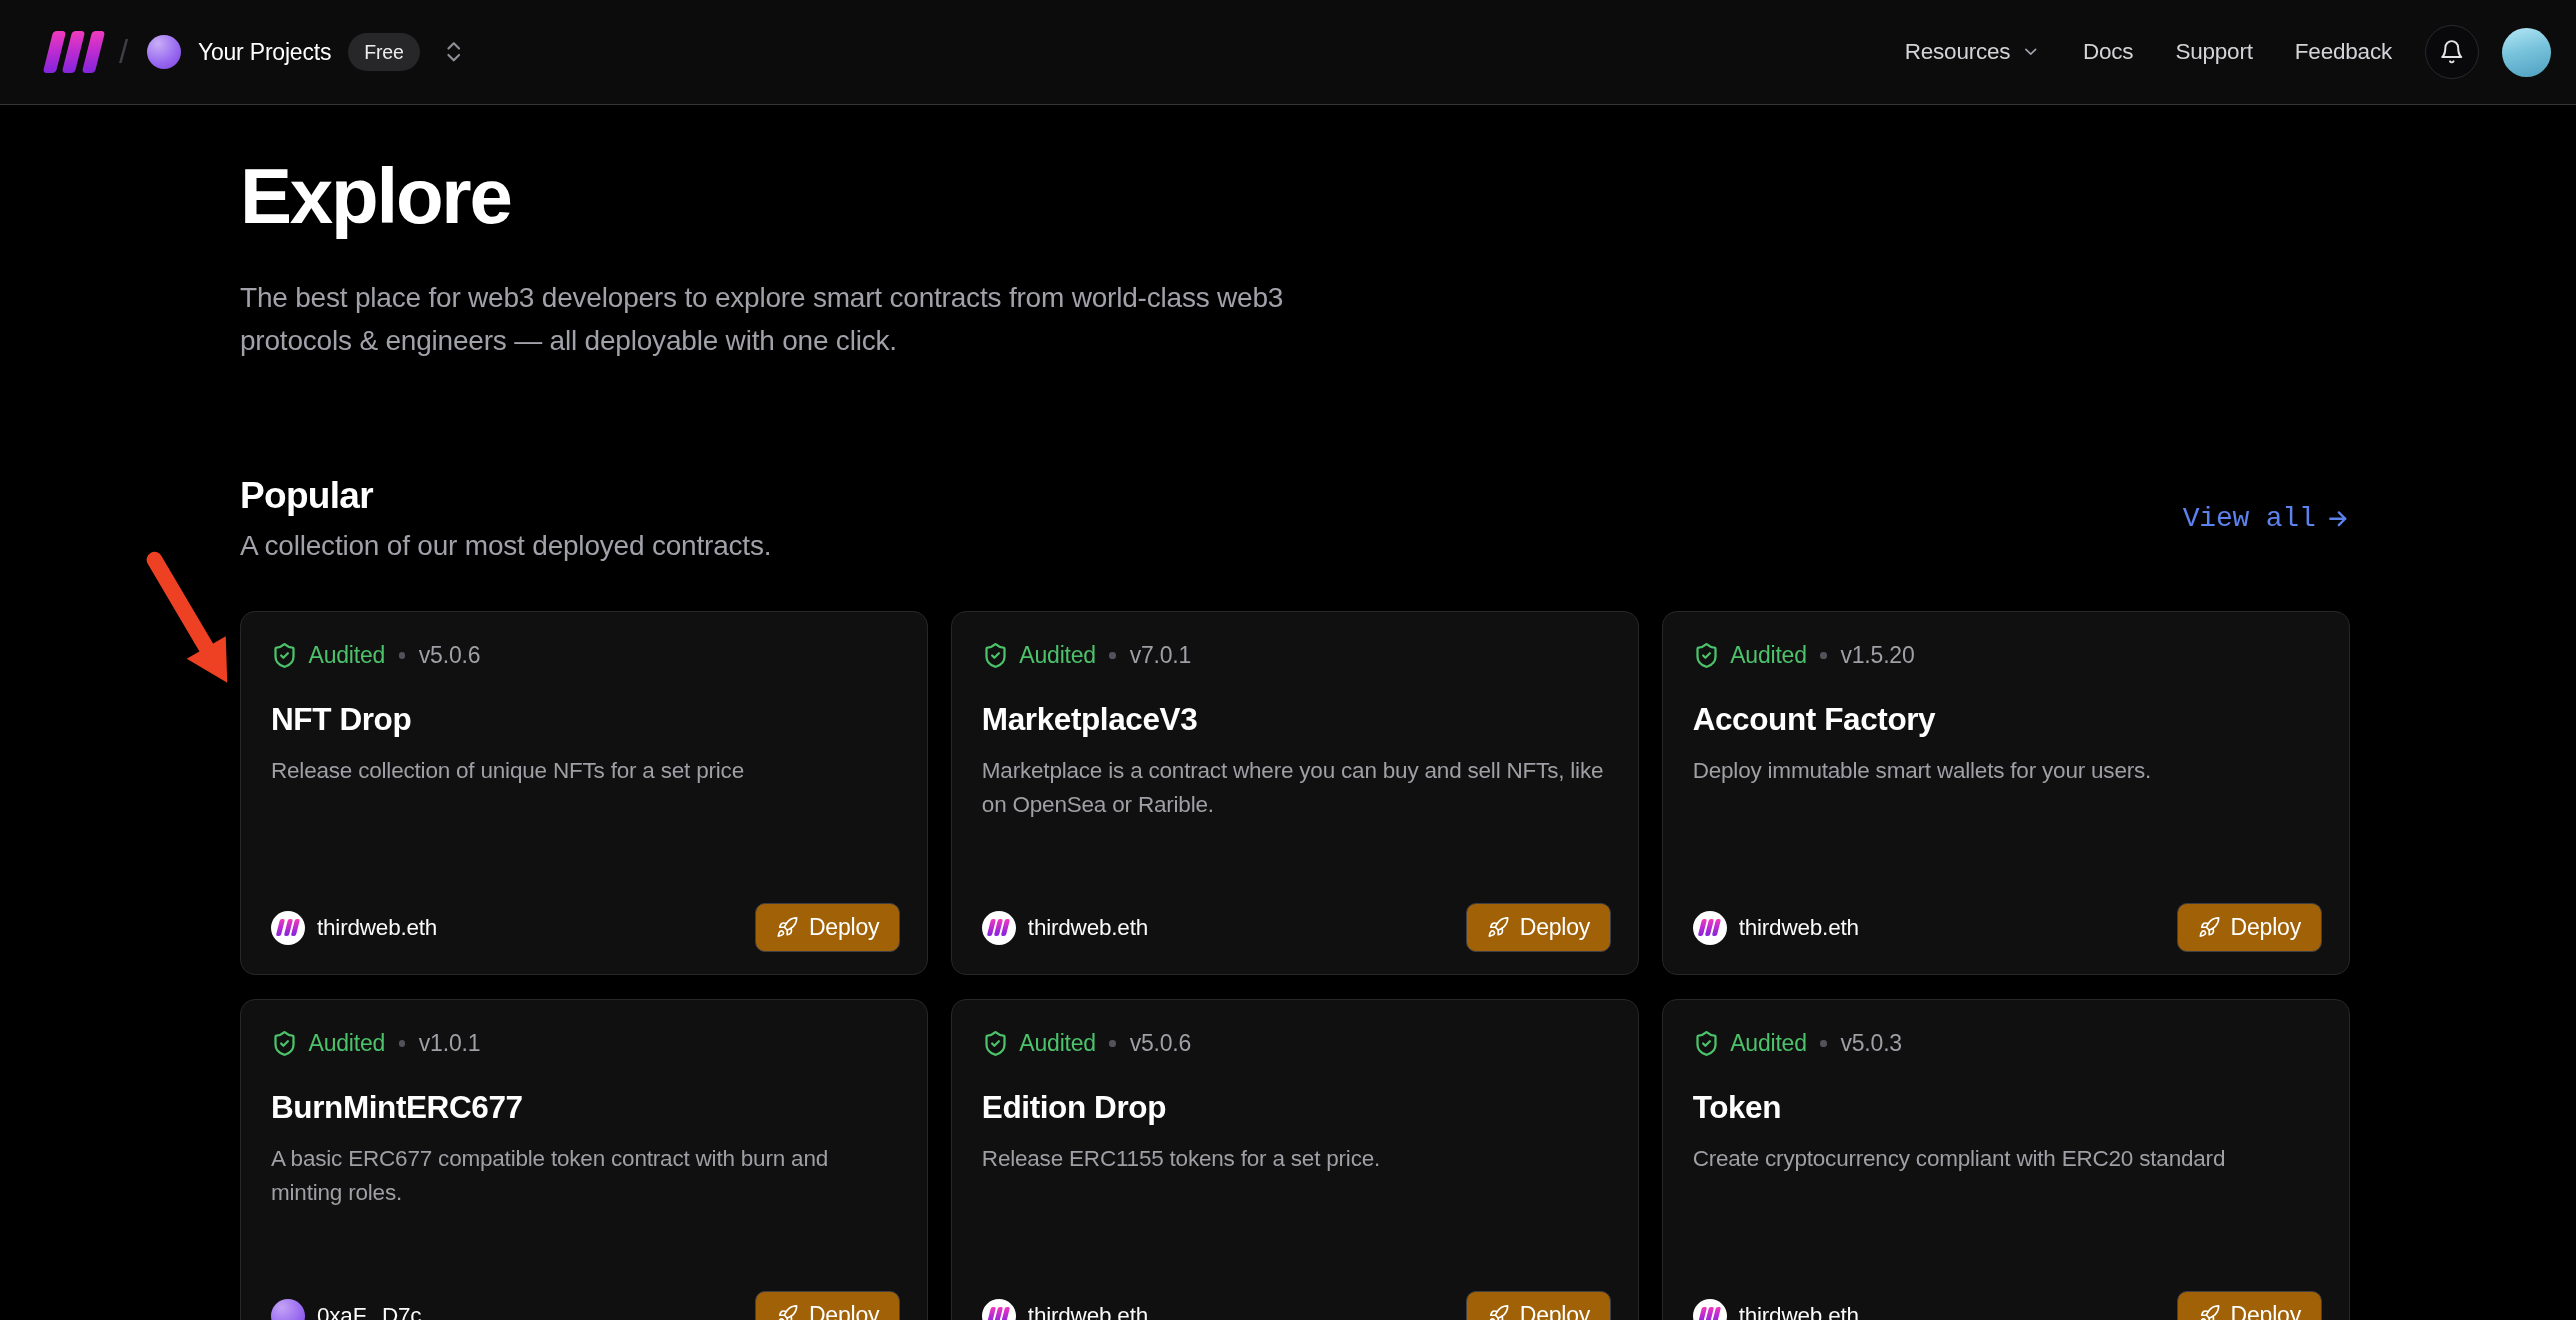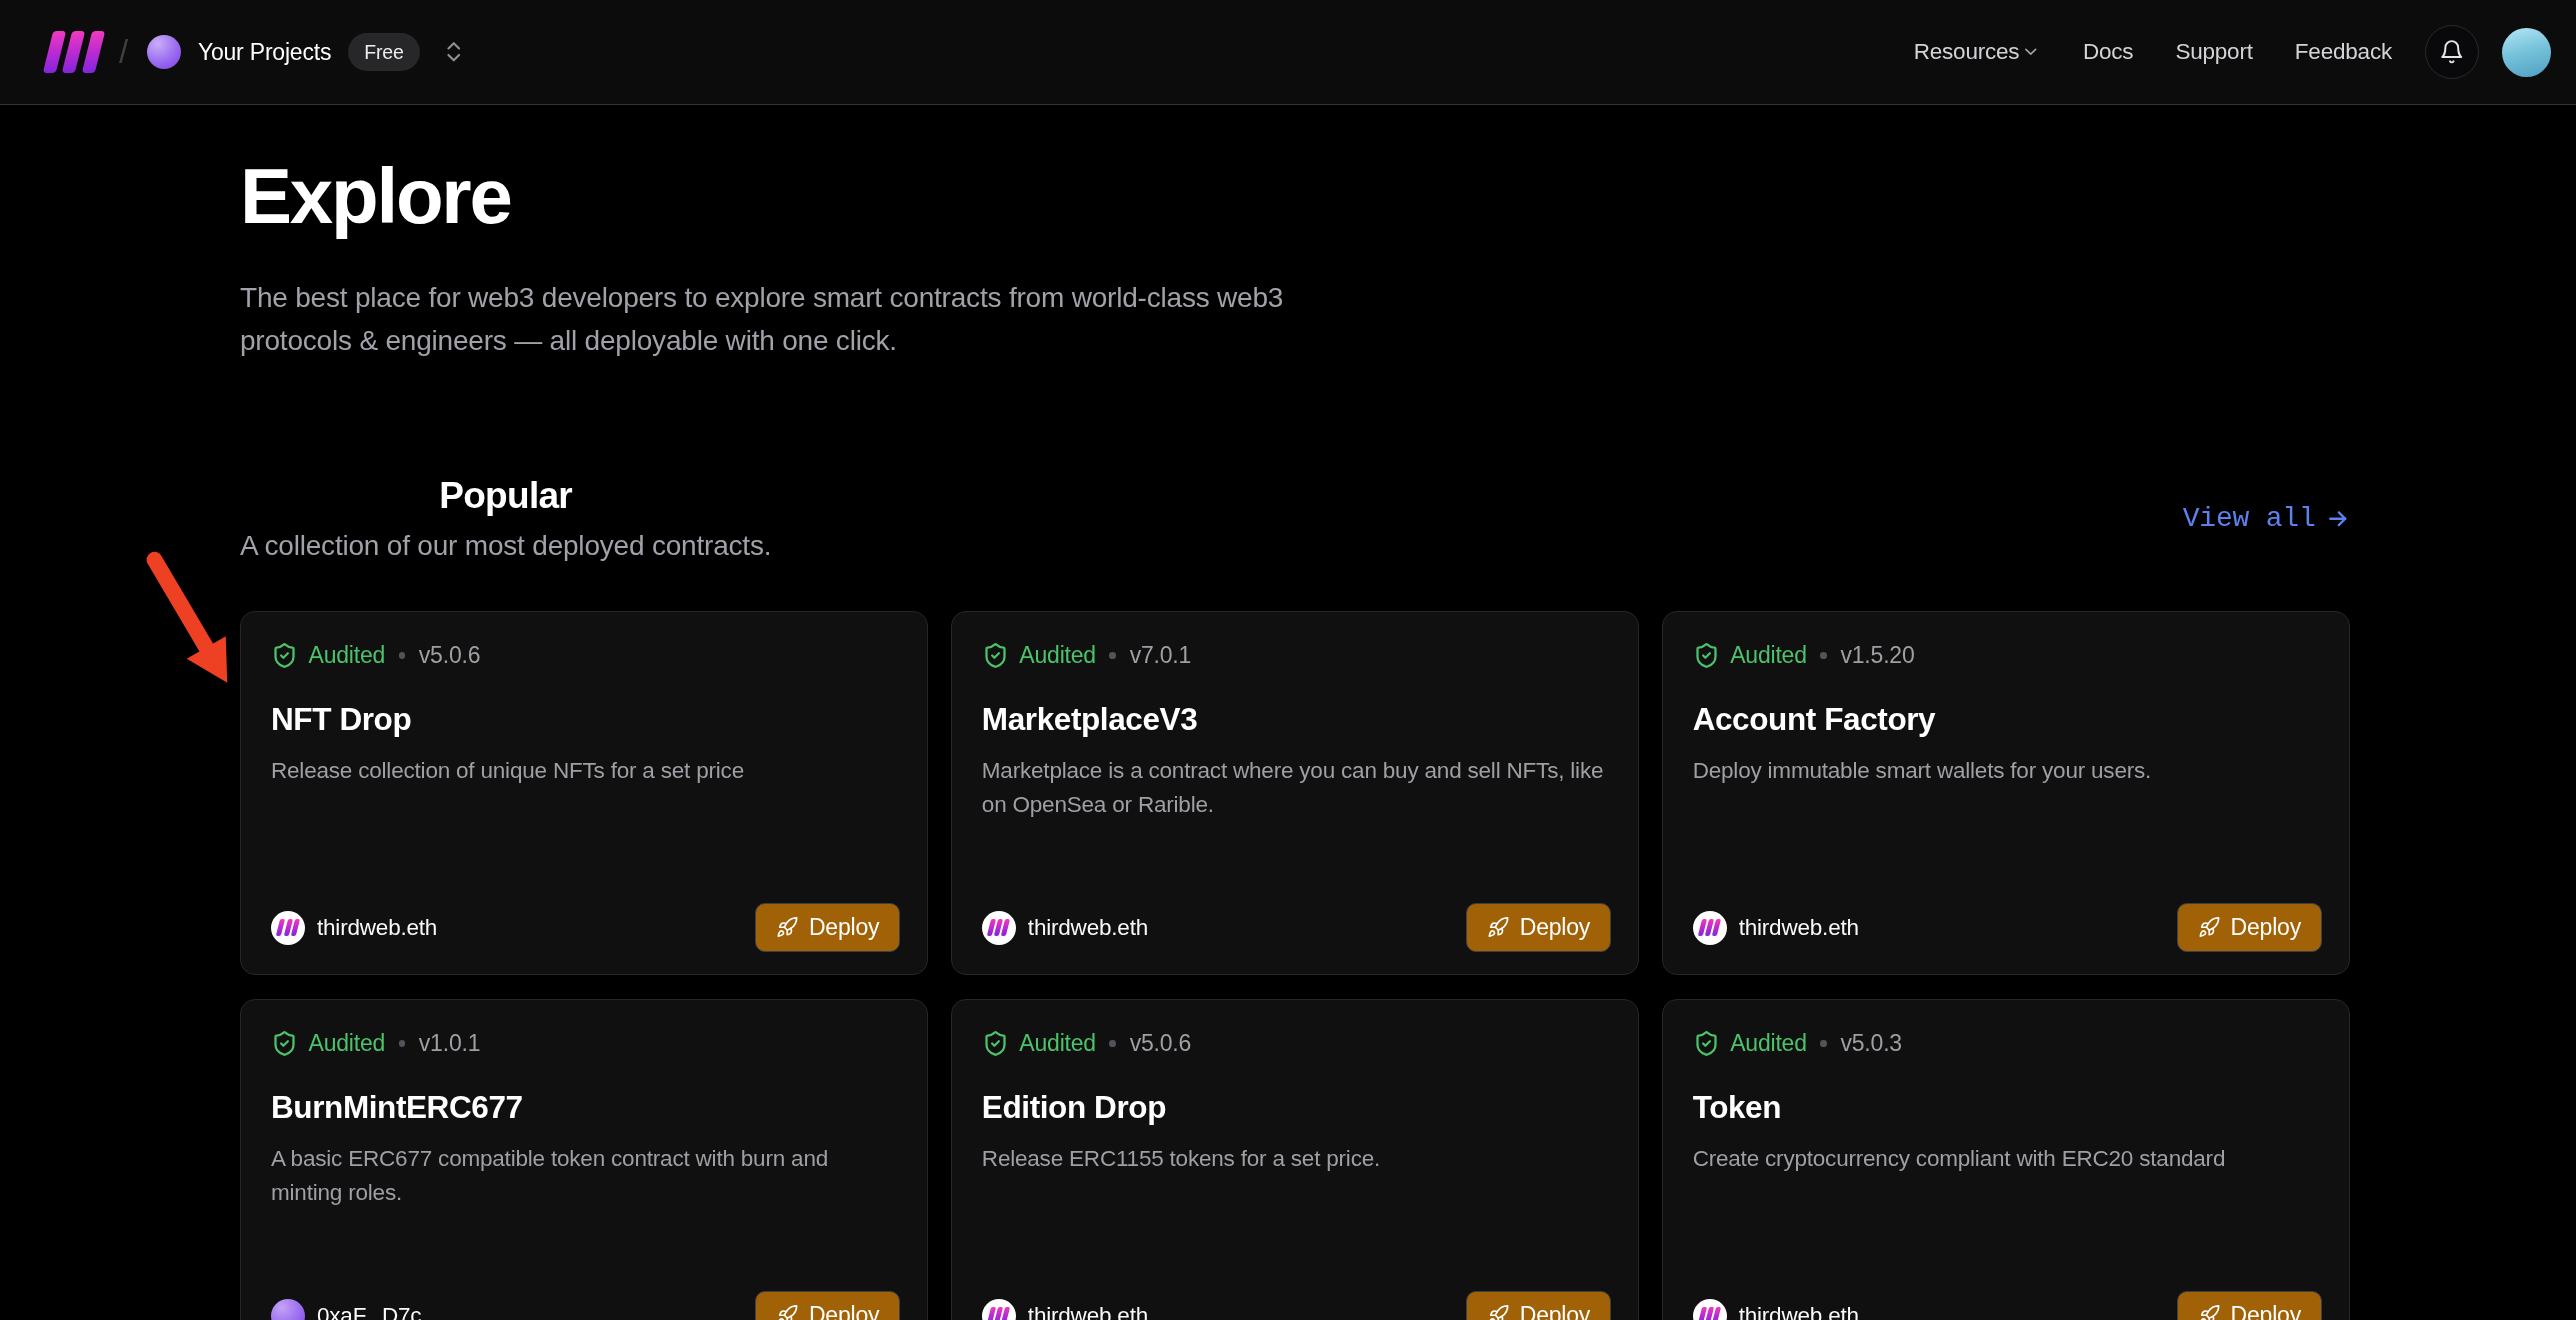--- a/index.html
+++ b/index.html
@@ -19,33 +19,33 @@
   .team { display:flex; align-items:center; gap:16.5px; cursor:pointer; }
   .team-avatar { width:34px; height:34px; border-radius:50%;
                  background:radial-gradient(circle at 32% 25%, #c9aef7 0%, #9a6cf0 55%, #7e3fe3 100%); }
   .team-name { font-size:23px; color:#fff; font-weight:500; }
   .plan-pill { font-size:19.5px; color:#ededed; font-weight:500; background:#27272a;
                border-radius:749px; padding:7.5px 16.5px; }
   .switcher { margin-left:1.5px; display:flex; align-items:center; cursor:pointer; }
 
   .h-right { display:flex; align-items:center; }
   .nav-link { font-size:22.5px; color:#d4d4d8; margin-left:42px; cursor:pointer;
-              display:flex; align-items:center; gap:2px; }
+              display:flex; align-items:center; gap:11px; }
   .icon-btn { width:54px; height:54px; border-radius:50%; background:#09090b;
               border:1.5px solid #2a2a2e; display:flex; align-items:center; justify-content:center;
               margin-left:33px; cursor:pointer; }
   .user-avatar { width:49px; height:49px; border-radius:50%; margin-left:22.5px; cursor:pointer;
                  background:linear-gradient(165deg,#a8dff0 10%,#79c4dc 45%,#4d9fc0 100%); }
 
   
   .main { position:absolute; top:105px; left:240px; width:2110px; }
   .hero-title { margin-top:46px; font-size:78px; font-weight:700; color:#fff; letter-spacing:-2.2px; }
   .hero-sub { margin-top:34px; font-size:28px; line-height:1.55; color:#a1a1aa; max-width:1140px; }
 
-  .popular-head { margin-top:112px; display:flex; align-items:center; justify-content:space-between;text-align:center; }
+  .popular-head { margin-top:112px; display:flex; align-items:center; justify-content:space-between; }
   .popular-title { font-size:37px; font-weight:700; color:#fff; letter-spacing:-0.7px; }
   .popular-sub { margin-top:13.5px; font-size:28px; color:#a1a1aa; }
   .view-all { display:flex; align-items:center; gap:9px; font-size:28px; color:#5c82ee;
               font-weight:500; cursor:pointer;font-family:Liberation Mono, monospace; }
 
   .grid { margin-top:49px; display:grid; grid-template-columns:repeat(3,1fr); gap:24px 22.5px; }
   .card { position:relative; height:364px; background:#101010; border:1.5px solid #272727;
           border-radius:15px; padding:30px; cursor:pointer; }
   .badge-row { display:flex; align-items:center; gap:10.5px; }
   .audited { font-size:23px; font-weight:500; color:#4cc26b; }

